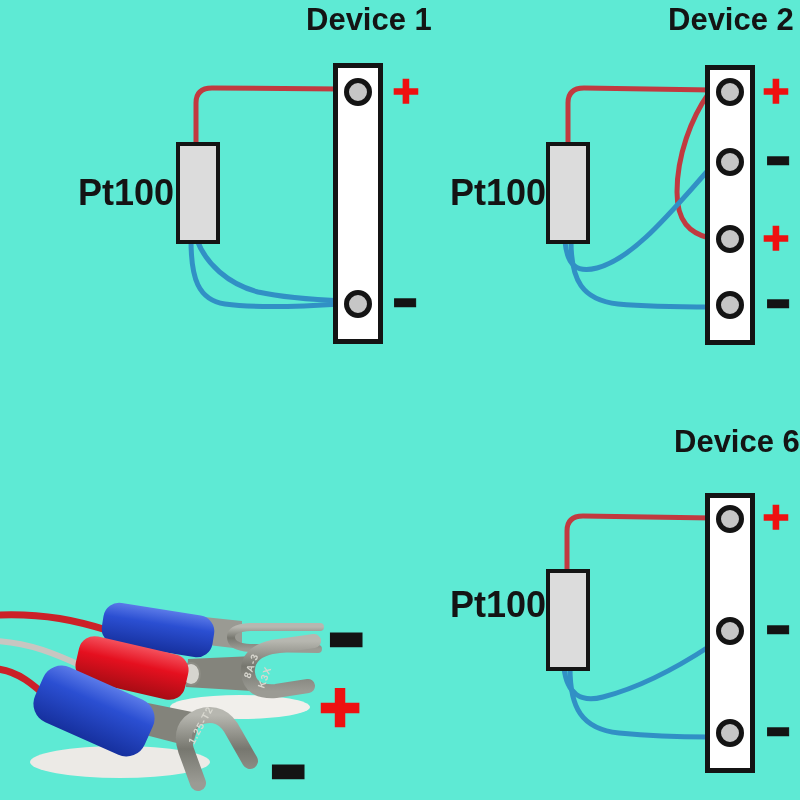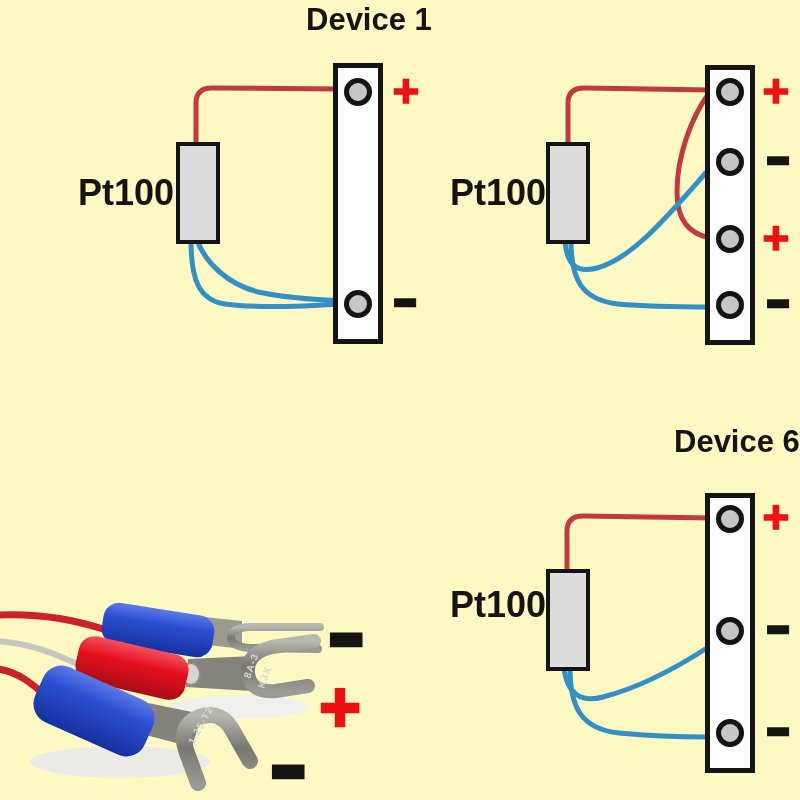--- a/index.html
+++ b/index.html
@@ -1,17 +1,17 @@
 <!DOCTYPE html>
 <html style="--wire_red: #c13a40; --wire_blue: #3190c5; --plus_red: #ee1111; --minus_black: #141414; --outline_black: #141414; --block_fill: #ffffff; --terminal_fill: #c6c6c6; --pt100_fill: #dcdcdc; --connector_blue: #2b4fd2; --connector_red: #e5101f; --metal_gray: #8b8b84;"><head>
 <meta charset="utf-8">
 <style>
   html,body{margin:0;padding:0;background:#fff;}
   .canvas{
-    position:relative;width:800px;height:800px;background:#fef9c3;overflow:hidden;
+    position:relative;width:800px;height:800px;background:#5eead4;overflow:hidden;
     font-family:"Liberation Sans",sans-serif;color:#141414;
   }
   svg.layer{position:absolute;left:0;top:0;}
   path.wire{fill:none;stroke-width:5;stroke-linecap:round;}
   .wire-red{stroke:var(--wire_red,#c13a40);}
   .wire-blue{stroke:var(--wire_blue,#3190c5);}
   .title{position:absolute;font-size:31px;font-weight:bold;white-space:nowrap;letter-spacing:0;}
   .sensor-label{position:absolute;font-size:36px;font-weight:bold;white-space:nowrap;}
   .sensor-box{position:absolute;box-sizing:border-box;background:var(--pt100_fill,#dcdcdc);border:4px solid var(--outline_black,#141414);}
   .block{position:absolute;box-sizing:border-box;background:var(--block_fill,#fff);border:5px solid var(--outline_black,#141414);}
@@ -46,20 +46,21 @@
 
   <div class="title" style="left:306px;top:2px">Device 1</div>
   <div class="sensor-label" style="left:78px;top:172px">Pt100</div>
   <div class="sensor-box" style="left:176px;top:142px;width:44px;height:102px"></div>
   <div class="block" style="left:333px;top:63px;width:50px;height:281px"></div>
   <div class="terminal" style="left:344px;top:78px"></div>
   <div class="terminal" style="left:344px;top:290px"></div>
   <span class="pol plus" style="left:406px;top:91px">+</span>
   <span class="pol minus" style="left:405px;top:303px">−</span>
 
+  <div class="title" style="left:668px;top:2px">Device 2</div>
   <div class="sensor-label" style="left:450px;top:172px">Pt100</div>
   <div class="sensor-box" style="left:546px;top:142px;width:44px;height:102px"></div>
   <div class="block" style="left:705px;top:65px;width:50px;height:280px"></div>
   <div class="terminal" style="left:716px;top:78px"></div>
   <div class="terminal" style="left:716px;top:148px"></div>
   <div class="terminal" style="left:716px;top:225px"></div>
   <div class="terminal" style="left:716px;top:291px"></div>
   <span class="pol plus" style="left:776px;top:91px">+</span>
   <span class="pol minus" style="left:778px;top:161px">−</span>
   <span class="pol plus" style="left:776px;top:238px">+</span>

